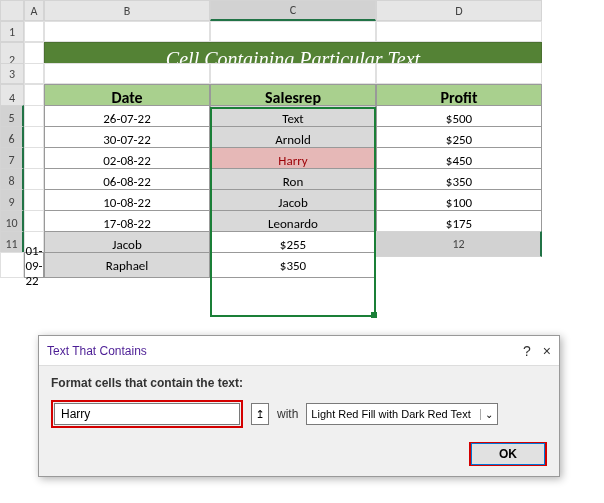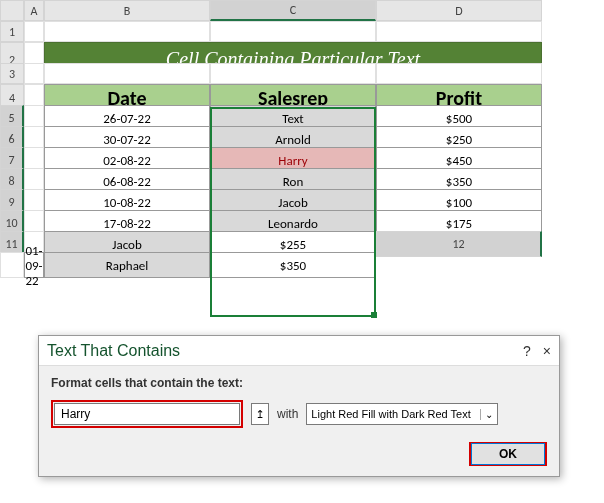--- a/index.html
+++ b/index.html
@@ -11,33 +11,33 @@
 .colhdr.sel { background: #d2d2d2; border-bottom: 2px solid #217346; }
 .rowhdr.sel { background: #d2d2d2; border-right: 2px solid #217346; }
 .corner { background: #e6e6e6; border: 1px solid #d4d4d4; }
 .cell { border: 1px solid #e0e0e0; background: #fff; display: flex; align-items: center; justify-content: center; padding: 0 4px; font-size: 15px; }
 .cell.blank { border: 1px solid #e0e0e0; }
 
 
 .title-row { grid-column: 3 / 6; height: 35px; background: #548235; color: #fff; font-family: Georgia, serif; font-size: 20px; font-style: italic; display: flex; align-items: center; justify-content: center; border: 1px solid #4a7030; }
 
 
-.thead { background: #a9d08e; font-weight: bold; font-size: 20px; border: 1px solid #999; }
+.thead { background: #a9d08e; font-weight: bold; font-size: 16px; border: 1px solid #999; }
 .tcell { border: 1px solid #999; font-size: 13px; font-family: 'Segoe UI', Calibri, sans-serif; }
 .selcol { background: #d9d9d9; }
 .harry { background: #e6b8b7; color: #9c0006; }
 
 
 .selbox { position: absolute; border: 2px solid #1a7f37; pointer-events: none; left: 210px; top: 107px; width: 166px; height: 210px; }
 .selhandle { position: absolute; width: 6px; height: 6px; background: #1a7f37; right: -3px; bottom: -3px; }
 
 
 .dialog { position: absolute; left: 38px; top: 335px; width: 522px; height: 142px; background: #f0f0f0; border: 1px solid #999; box-shadow: 2px 2px 8px rgba(0,0,0,0.3); font-family: 'Segoe UI', Tahoma, sans-serif; font-size: 12px; }
 .dlg-titlebar { height: 30px; background: #fff; display: flex; align-items: center; padding: 0 8px; border-bottom: 1px solid #ddd; justify-content: space-between; }
-.dlg-title { font-size: 16px; color: #14532d; }
+.dlg-title { font-size: 12px; color: #4c1d95; }
 .dlg-ctrls { display: flex; gap: 12px; align-items: center; }
 .dlg-ctrls span { color: #333; font-size: 14px; cursor: default; }
 .dlg-body { padding: 10px 12px; }
 .dlg-label { font-weight: bold; font-size: 12px; color: #333; margin-bottom: 10px; }
 .dlg-row { display: flex; align-items: center; gap: 8px; }
 .dlg-input-wrap { border: 2px solid #d40000; padding: 1px; }
 .dlg-input { width: 186px; height: 22px; border: 1px solid #7a7a7a; padding: 2px 6px; font-size: 12px; background: #fff; }
 .dlg-picker { width: 18px; height: 22px; border: 1px solid #7a7a7a; background: #fff; display: flex; align-items: center; justify-content: center; font-size: 11px; }
 .dlg-with { font-size: 12px; color: #333; }
 .dlg-select { width: 192px; height: 22px; border: 1px solid #7a7a7a; background: #fff; font-size: 11px; padding: 2px 4px; display: flex; align-items: center; justify-content: space-between; }

